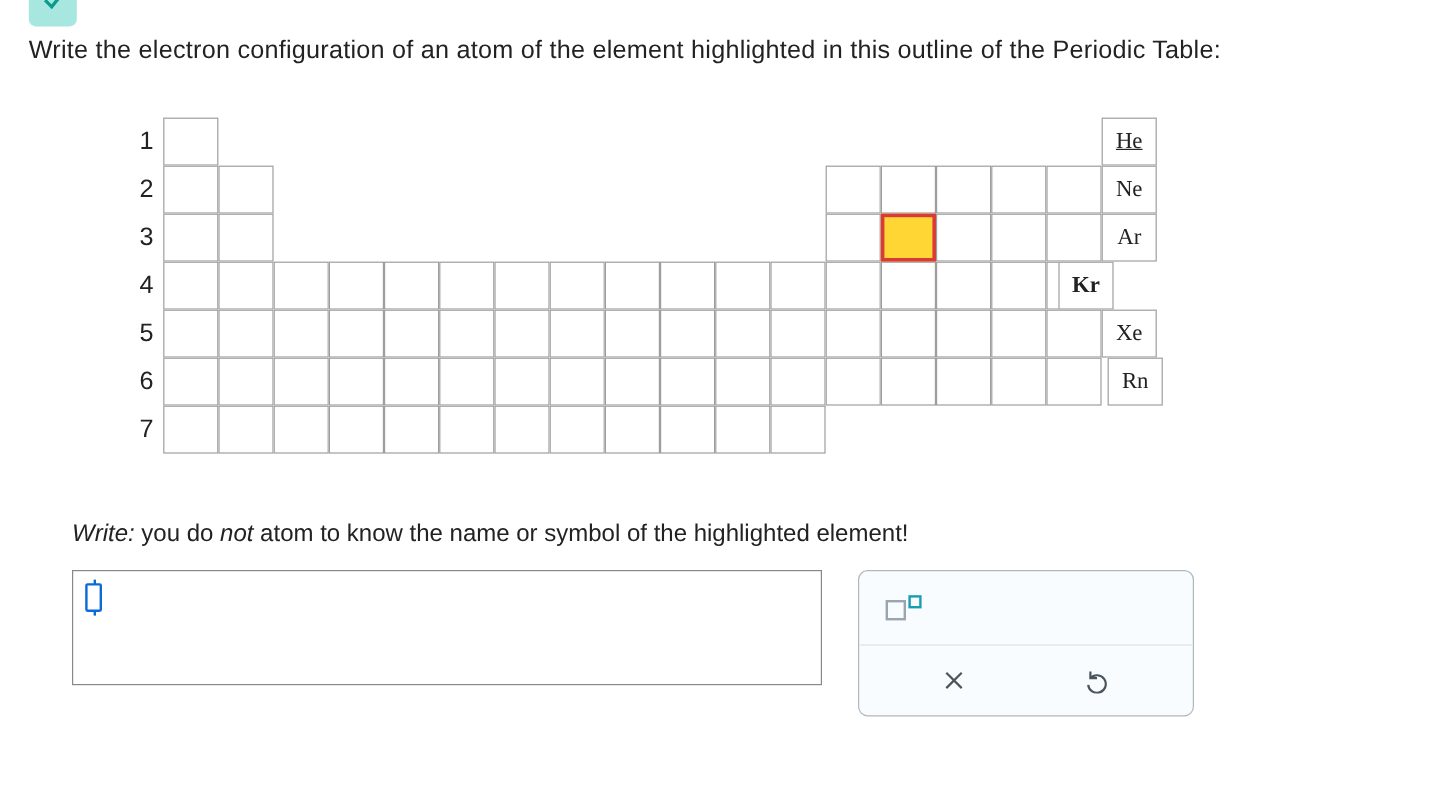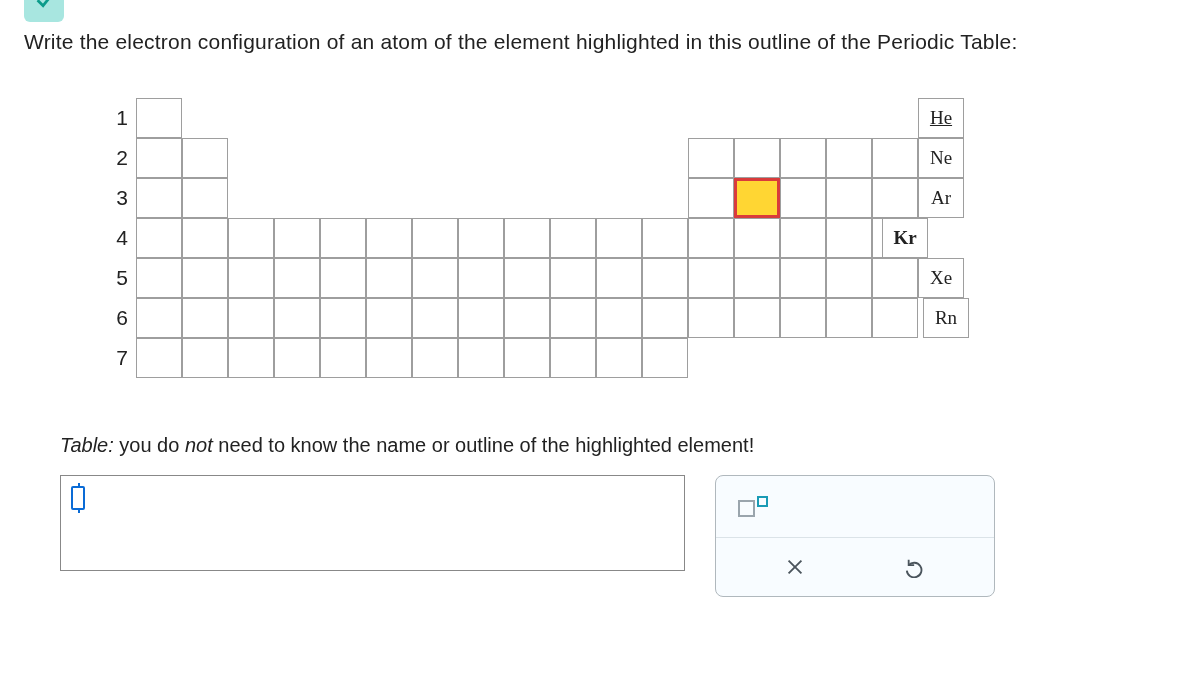--- a/index.html
+++ b/index.html
@@ -245,21 +245,21 @@
     <div class="cell" style="left: 266px; top: 240px;"></div>
     <div class="cell" style="left: 312px; top: 240px;"></div>
     <div class="cell" style="left: 358px; top: 240px;"></div>
     <div class="cell" style="left: 404px; top: 240px;"></div>
     <div class="cell" style="left: 450px; top: 240px;"></div>
     <div class="cell" style="left: 496px; top: 240px;"></div>
     <div class="cell" style="left: 542px; top: 240px;"></div>
   </div>
 
 <div class="hint">
-  <span class="italic">Table:</span><span> you do </span><span class="italic">not</span><span> need to know the name or outline of the highlighted element!</span>
+  <span class="italic">Write:</span><span> you do </span><span class="italic">not</span><span> atom to know the name or symbol of the highlighted element!</span>
 </div>
 
 <div class="answer-row">
   <div class="answer-box">
     <span class="cursor-glyph"></span>
   </div>
   <div class="tools">
     <div class="tools-top">
       <div class="sup-icon">
         <div class="big"></div>

